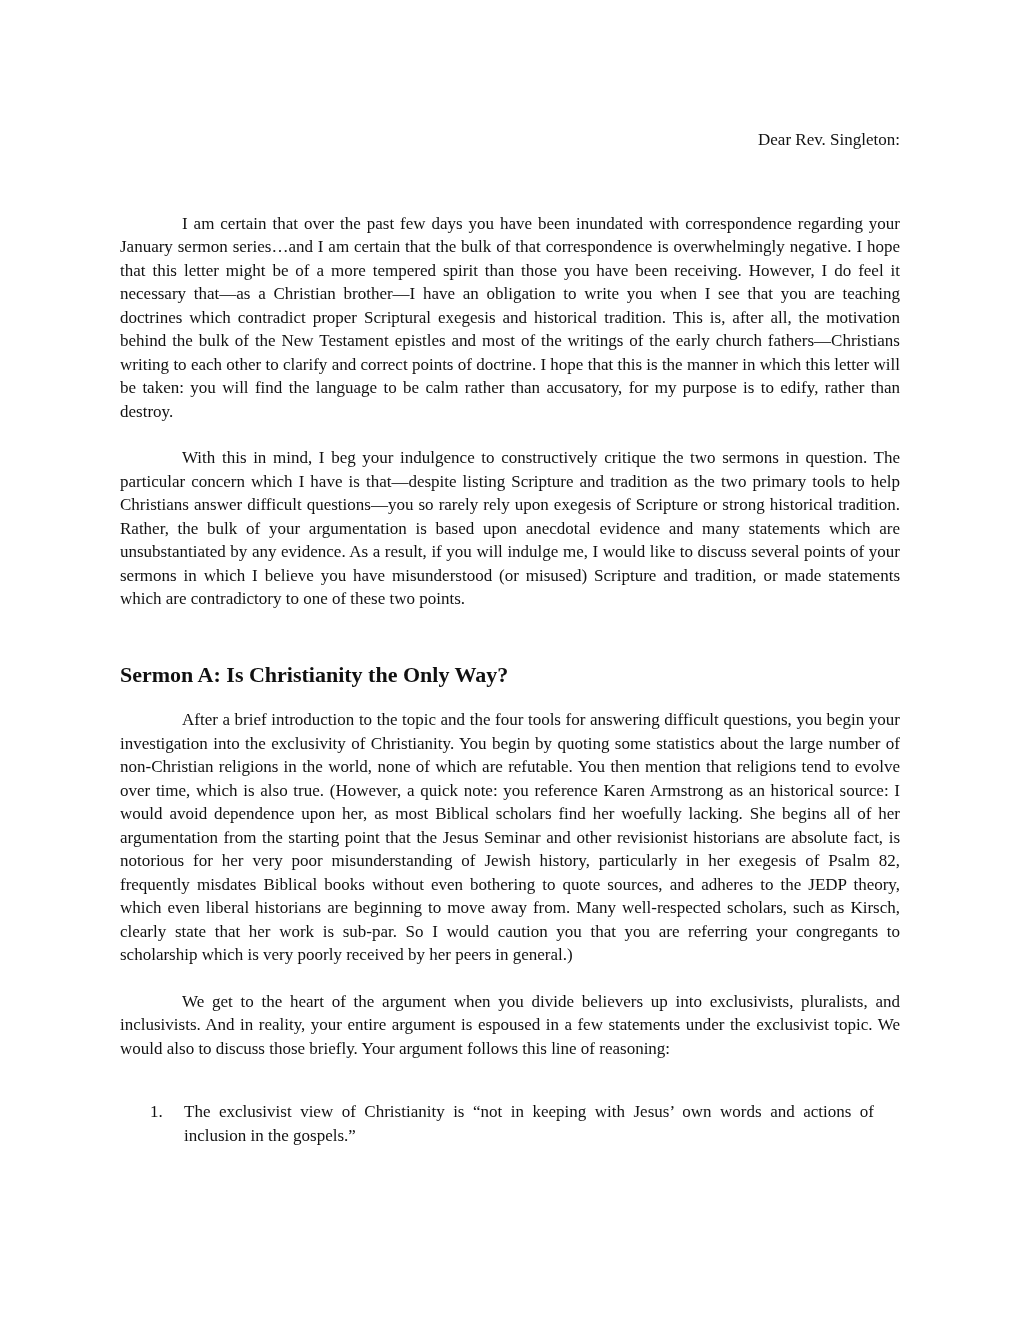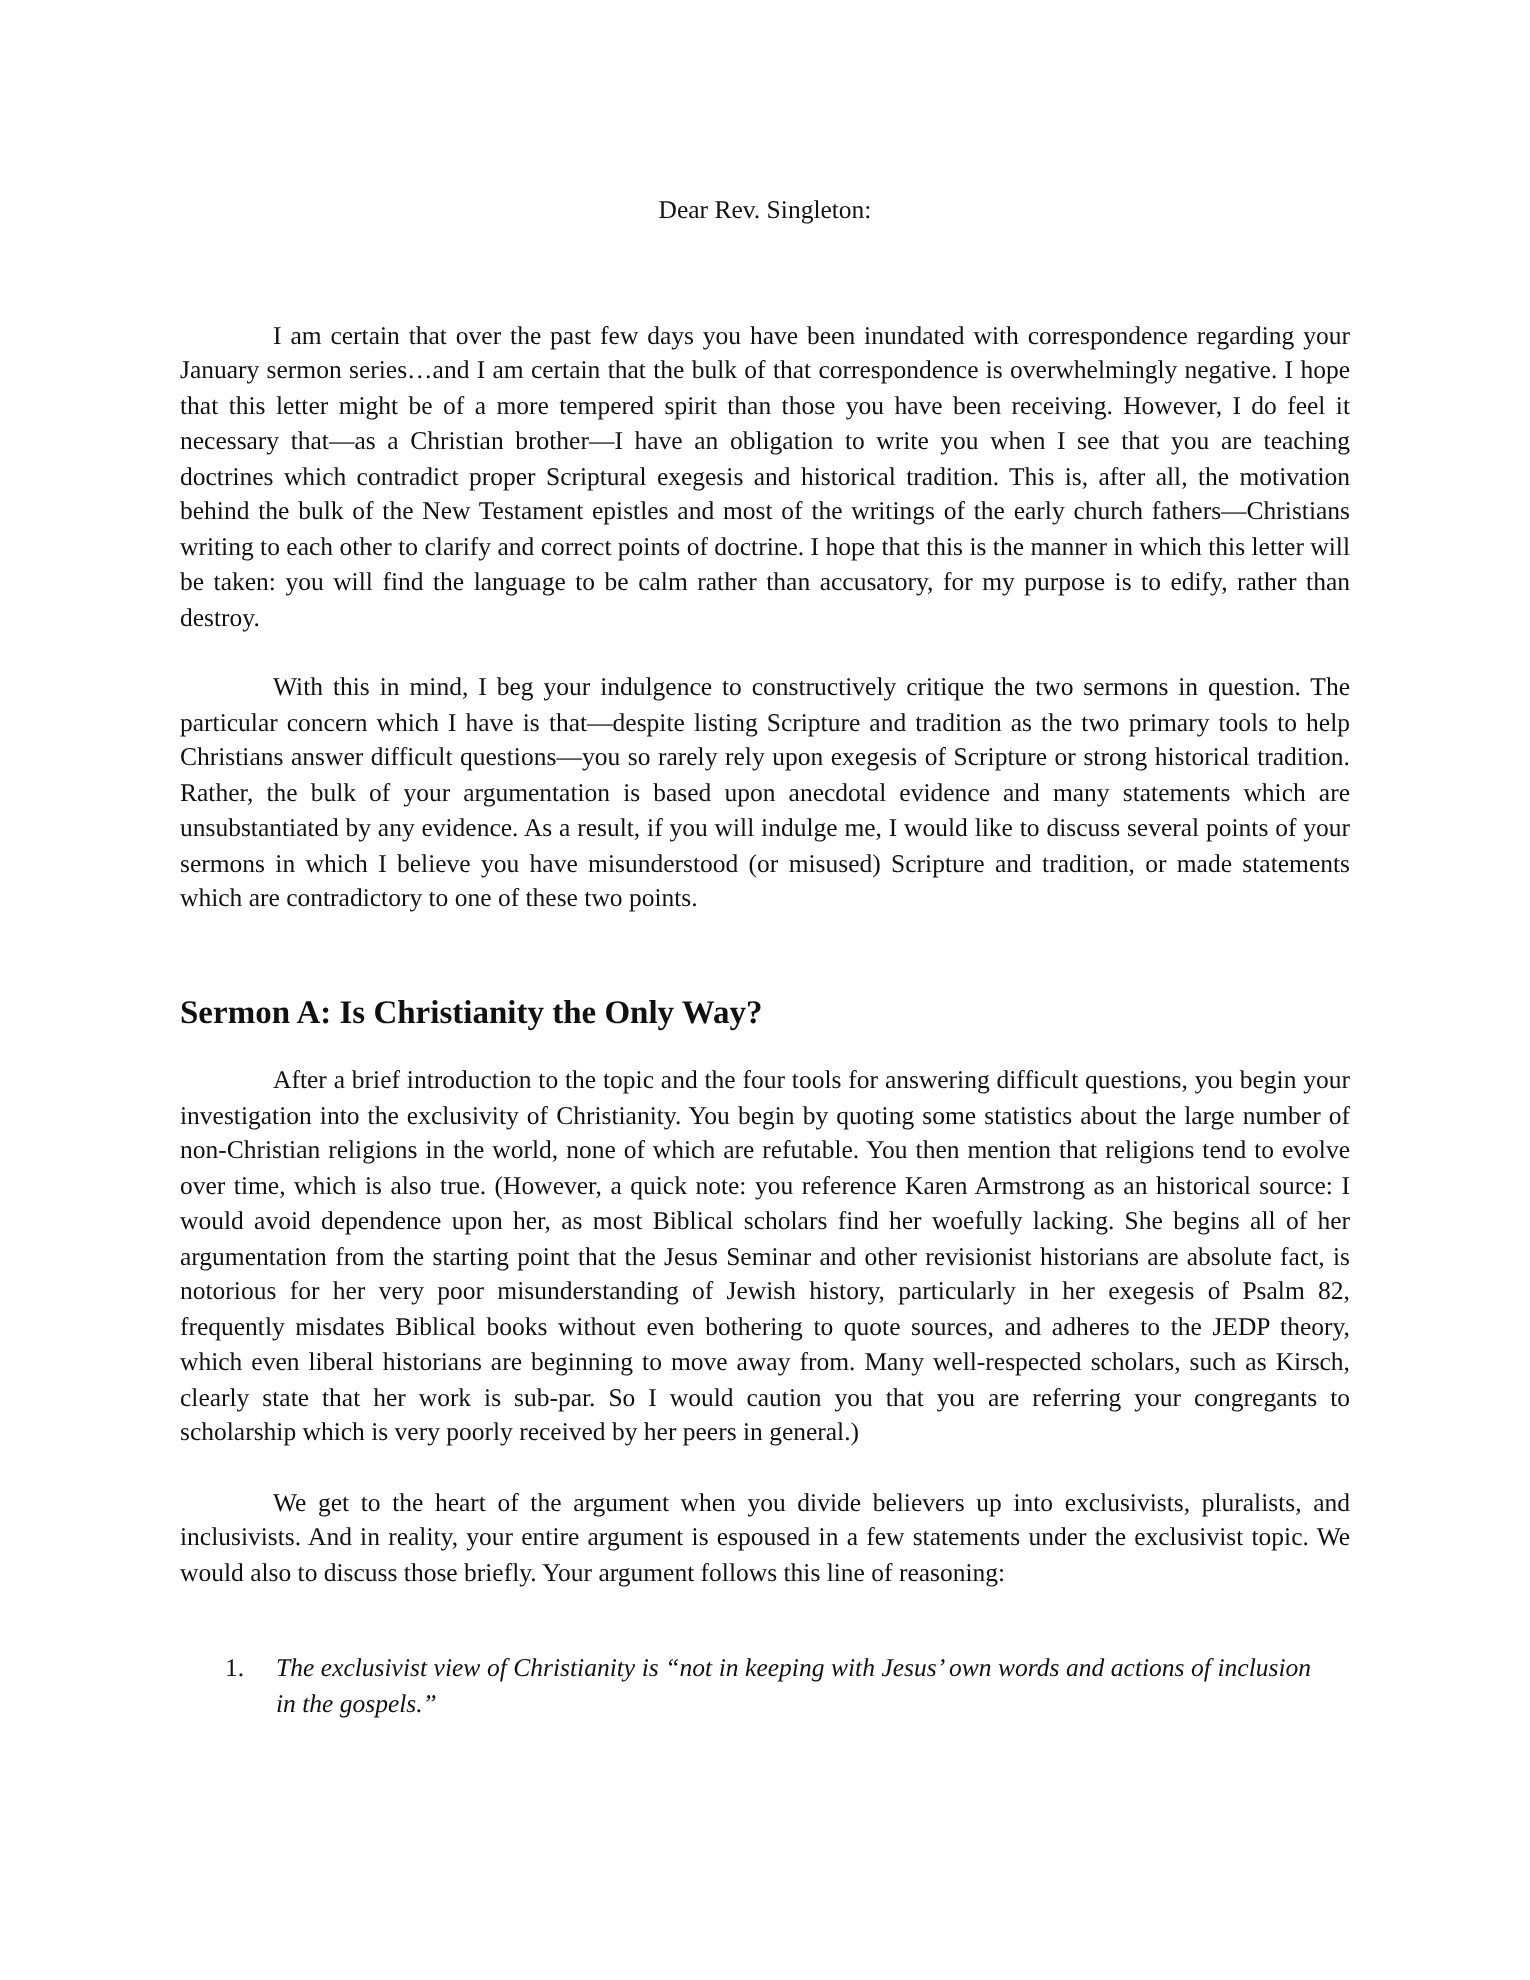--- a/index.html
+++ b/index.html
@@ -14,21 +14,21 @@
     box-sizing: border-box;
     background: #ffffff;
     padding: 128px 120px 80px 120px;
     font-family: "Liberation Serif", "DejaVu Serif", serif;
     font-size: 17px;
     line-height: 23.5px;
     color: #111111;
   }
   .salutation {
     margin: 0 0 60px 0;
-    text-align: center;
+    text-align: right;
   }
   p.body-para {
     margin: 12px 0 23px 0;
     text-align: justify;
     text-indent: 62px;
   }
   h3.section-heading {
     margin: 52px 0 22px 0;
     font-size: 22px;
     font-weight: bold;
@@ -43,21 +43,20 @@
     padding-left: 30px;
     text-align: justify;
   }
   .list-number {
     flex: 0 0 34px;
     text-align: left;
   }
   .list-text {
     flex: 1 1 auto;
     max-width: 690px;
-    font-style: italic;
   }
 </style>
 </head>
 <body>
 
 <div class="page">
 
   <p class="salutation">Dear Rev. Singleton:</p>
 
   <p class="body-para">I am certain that over the past few days you have been inundated with correspondence regarding your January sermon series…and I am certain that the bulk of that correspondence is overwhelmingly negative. I hope that this letter might be of a more tempered spirit than those you have been receiving. However, I do feel it necessary that—as a Christian brother—I have an obligation to write you when I see that you are teaching doctrines which contradict proper Scriptural exegesis and historical tradition. This is, after all, the motivation behind the bulk of the New Testament epistles and most of the writings of the early church fathers—Christians writing to each other to clarify and correct points of doctrine. I hope that this is the manner in which this letter will be taken: you will find the language to be calm rather than accusatory, for my purpose is to edify, rather than destroy.</p>

